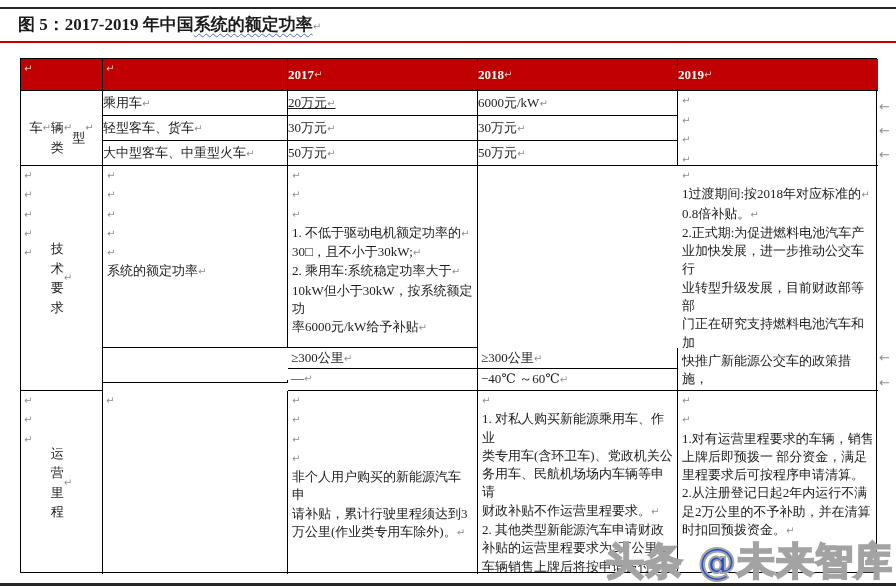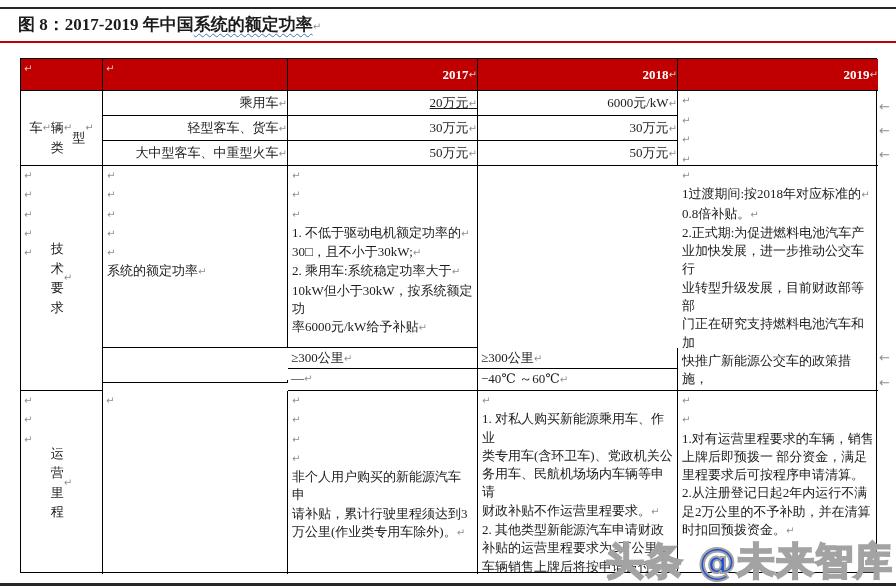--- a/index.html
+++ b/index.html
@@ -25,40 +25,40 @@
     border:1.5px solid #000;background:#fff;
   }
   .cell{
     box-sizing:border-box;border-right:1px solid #000;border-bottom:1px solid #000;
     font-size:13px;overflow:hidden;position:relative;
   }
   .nbr{border-right:none;}
   .nbb{border-bottom:none;}
   .hdr{background:#C00000;color:#ffffff;font-weight:bold;}
   .hdr .pm{color:#ddc9c9;}
-  .cc{display:flex;align-items:center;justify-content:flex-end;text-align:center;}
+  .cc{display:flex;align-items:center;justify-content:flex-start;text-align:center;}
   .tl{padding:1px 3px;}
   .para{white-space:pre-line;line-height:18.3px;padding:0 4px;}
   .vlabel{display:flex;align-items:center;justify-content:center;text-align:center;
           white-space:pre-line;line-height:19.5px;height:100%;}
   .cellmarks{position:absolute;top:0;left:3px;white-space:pre-line;line-height:18.3px;}
   .rowmark{position:absolute;left:879px;color:#8f8f8f;font-size:13px;font-family:"DejaVu Sans",sans-serif;}
   #watermark{
     position:absolute;top:536px;right:3px;z-index:6;
     font-family:"DejaVu Sans",sans-serif;font-size:38px;font-weight:bold;letter-spacing:1px;
     color:#1d4ed8;-webkit-text-stroke:2px #a3a3a3;white-space:nowrap;
   }
 </style>
 </head>
 <body>
 
 <div id="top-line" class="hline"></div>
 
 <div id="title">
-  <span>图 8：</span><span class="gap">2017-2019 年中国</span><span class="wavy-blue">系统的额定功率</span><span class="pm"><span class="pm">↵</span></span>
+  <span>图 5：</span><span class="gap">2017-2019 年中国</span><span class="wavy-blue">系统的额定功率</span><span class="pm"><span class="pm">↵</span></span>
 </div>
 
 <div id="red-rule" class="hline"></div>
 
 <div id="tbl">
 
   <div class="cell hdr tl" style="grid-column:1;grid-row:1;"><span class="pm">↵</span></div>
   <div class="cell hdr tl" style="grid-column:2;grid-row:1;"><span class="pm">↵</span></div>
   <div class="cell hdr cc" style="grid-column:3;grid-row:1;">2017<span class="pm">↵</span></div>
   <div class="cell hdr cc" style="grid-column:4;grid-row:1;">2018<span class="pm">↵</span></div>

